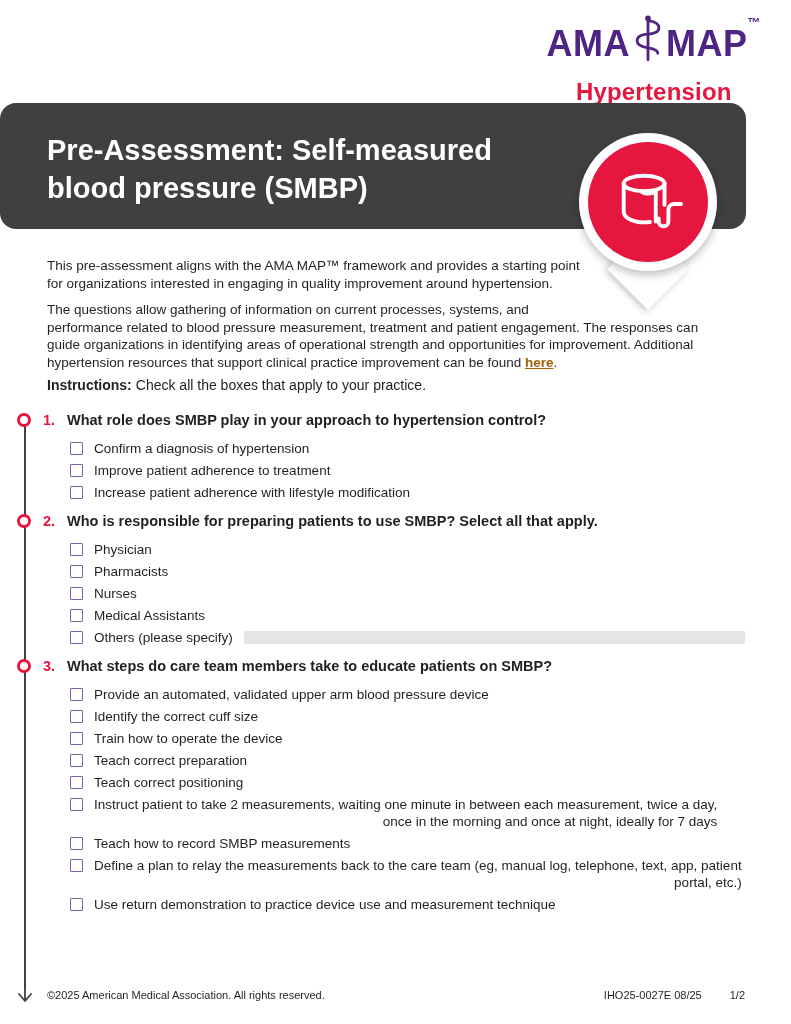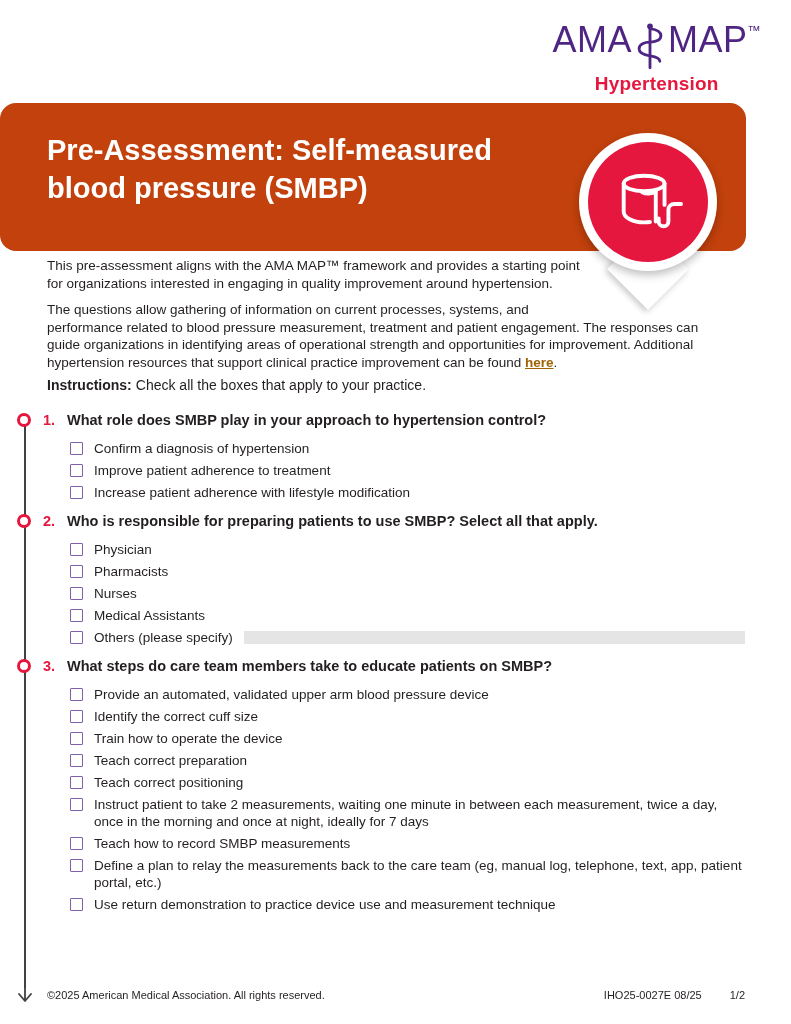--- a/index.html
+++ b/index.html
@@ -2,27 +2,27 @@
 <html><head>
 <meta charset="utf-8">
 <style>
   html,body{margin:0;padding:0;}
   body{
     width:791px;height:1024px;position:relative;background:#fff;overflow:hidden;
     font-family:"Liberation Sans", sans-serif;color:#231F20;
   }
   
   .logo{position:absolute;top:14px;right:30px;text-align:center;}
-  .logo-row{display:flex;align-items:flex-start;justify-content:center;font-weight:normal;
-    color:#4F2583;font-size:36px;letter-spacing:.5px;line-height:1;margin-top:8px;}
+  .logo-row{display:flex;align-items:flex-end;justify-content:center;font-weight:bold;
+    color:#4F2583;font-size:36px;letter-spacing:.5px;line-height:1;}
   .logo-row .tm{font-size:13px;vertical-align:top;margin-top:2px;align-self:flex-start;}
   .caduceus{margin:0 3px;display:block;}
-  .logo-sub{color:#E6173E;font-weight:bold;font-size:19px;margin-top:3px;letter-spacing:.2px;}
-  
-  .banner{position:absolute;top:103px;left:0;width:746px;height:148px;background:#c2410c;border-radius:16px;}
+  .logo-sub{color:#E6173E;font-weight:bold;font-size:24px;margin-top:16px;letter-spacing:.2px;}
+  
+  .banner{position:absolute;top:103px;left:0;width:746px;height:126px;background:#404040;border-radius:16px;}
   .banner-title{margin:0;padding:29px 0 0 47px;color:#fff;font-weight:bold;font-size:29px;
     line-height:1.3;white-space:pre-line;}
   
   .pin-diamond{position:absolute;left:619px;top:240px;width:58px;height:58px;background:#fff;
     transform:rotate(45deg);box-shadow:0 3px 6px rgba(0,0,0,.22);}
   .pin-circle{position:absolute;left:579px;top:133px;width:138px;height:138px;background:#fff;
     border-radius:50%;box-shadow:0 4px 9px rgba(0,0,0,.25);}
   .pin-red{position:absolute;left:588px;top:142px;width:120px;height:120px;background:#E6173E;
     border-radius:50%;display:flex;align-items:center;justify-content:center;}
   
@@ -35,21 +35,21 @@
   .timeline-line{position:absolute;left:24px;top:424px;width:2px;height:564px;background:#414042;}
   .timeline-arrow{position:absolute;left:17px;top:986px;}
   
   .questions{position:absolute;left:0;top:412px;width:791px;}
   .question{margin-bottom:12px;}
   .q-header{position:relative;display:flex;padding-left:43px;font-weight:bold;font-size:14.5px;
     line-height:17px;margin-bottom:11px;}
   .q-marker{position:absolute;left:17px;top:1px;width:8px;height:8px;border:3.5px solid #E6173E;
     border-radius:50%;background:#fff;}
   .q-number{color:#E6173E;width:24px;flex:none;}
-  .q-options{margin-left:70px;margin-right:10px;}
+  .q-options{margin-left:70px;margin-right:10px;text-align:right;}
   .option{display:flex;gap:11px;margin-bottom:5px;align-items:flex-start;}
   .checkbox{width:11px;height:11px;border:1.5px solid #7E5FA8;border-radius:1px;background:#fff;
     flex:none;margin-top:2px;cursor:pointer;}
   .option-label{font-size:13.5px;line-height:17px;white-space:pre-line;}
   .fill-field{flex:1;height:13px;background:#E5E5E5;margin-top:2px;margin-right:36px;}
   
   .footer{position:absolute;left:47px;right:46px;top:989px;display:flex;
     justify-content:space-between;font-size:11px;}
   .footer-right{display:flex;gap:28px;}
 </style>

